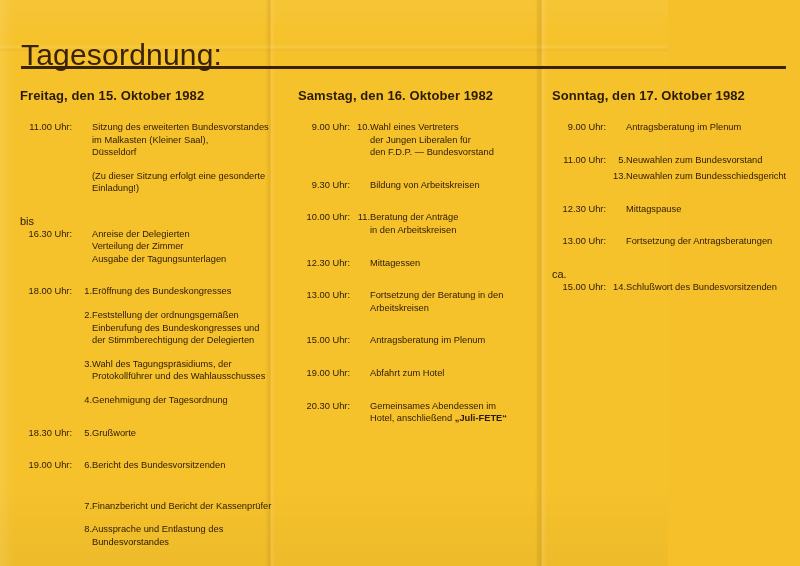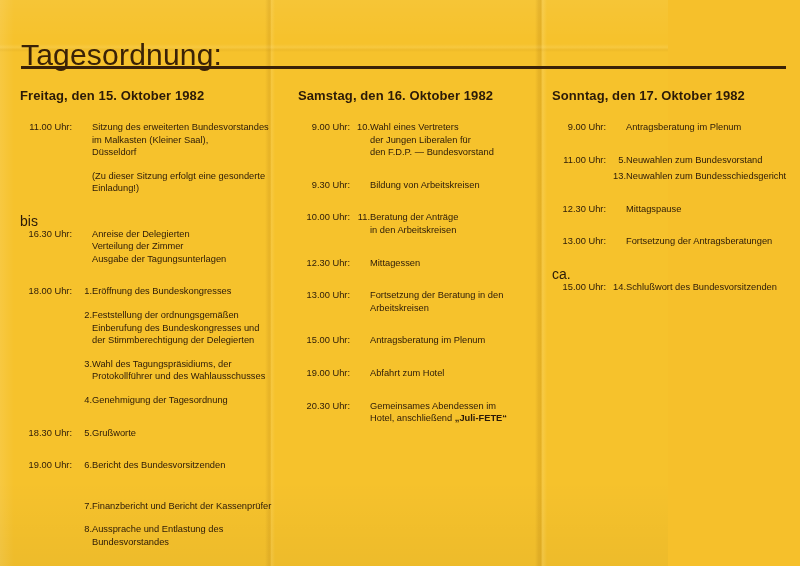--- a/index.html
+++ b/index.html
@@ -150,21 +150,21 @@
   .col-0 .num { width: 14px; }
   .col-1 .num { width: 14px; }
   .col-2 .num { width: 14px; }
 
   .txt {
     flex: 1 1 auto;
     white-space: pre-line;
   }
 
   .pretime {
-    font-size: 14px;
+    font-size: 11px;
     line-height: 12.6px;
     color: #2b1a08;
     margin-bottom: 0;
   }
   .col-0 .pretime { padding-left: 0; }
   .col-2 .pretime { padding-left: 0; }
 
   b.kicker { font-weight: bold; }
 </style>
 </head>

